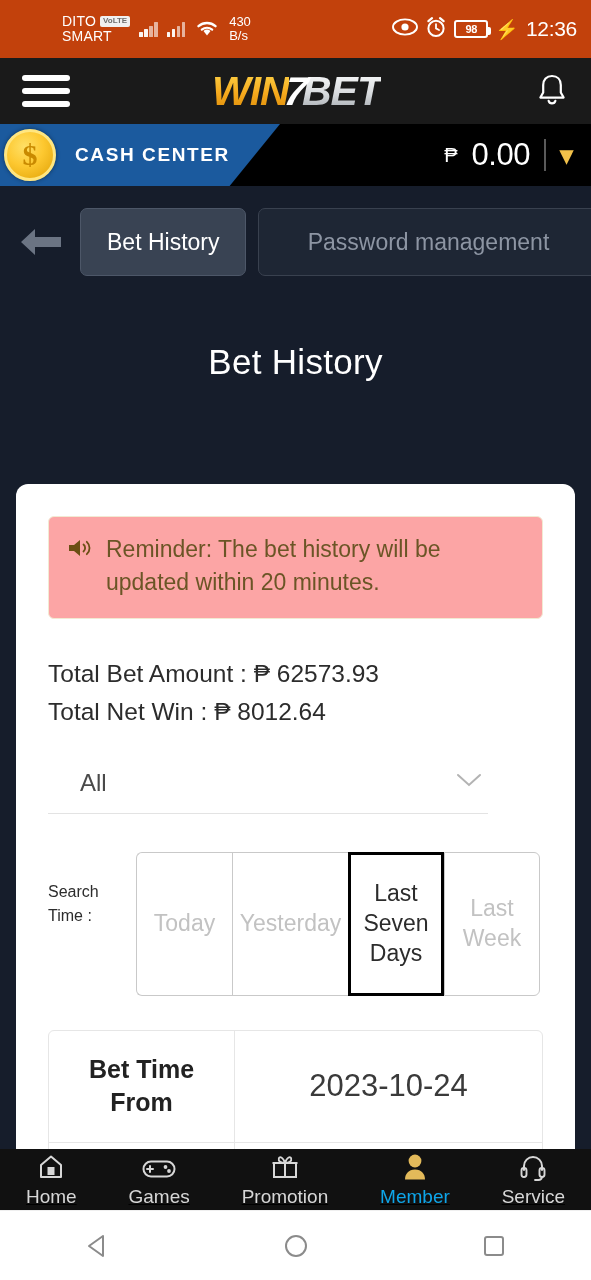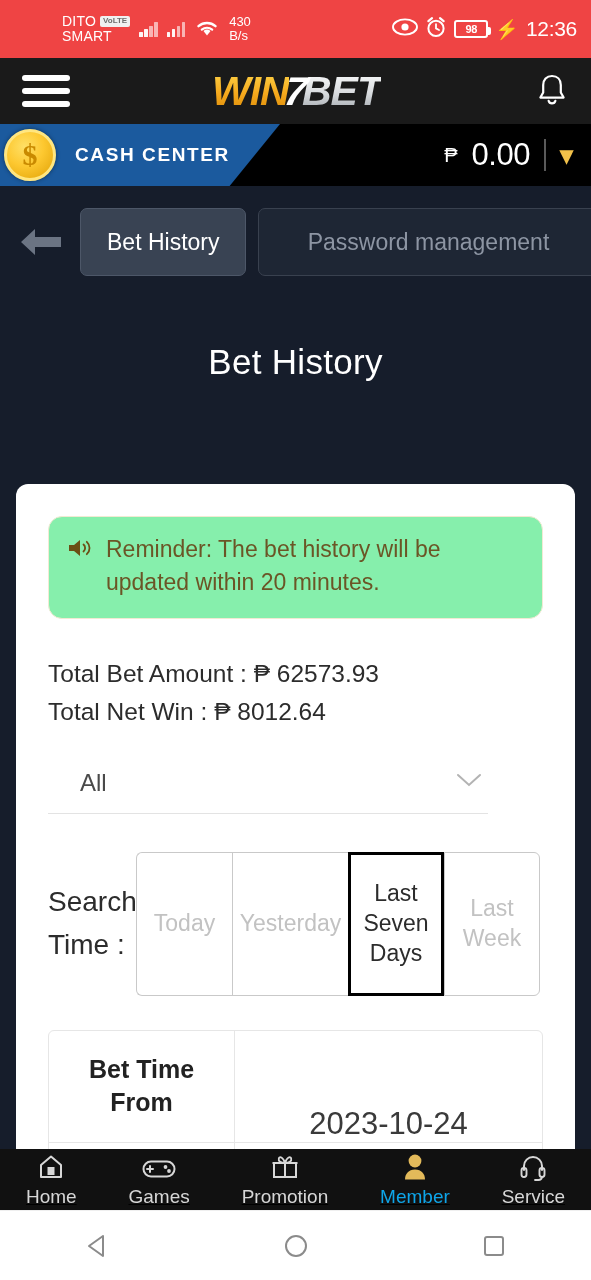--- a/index.html
+++ b/index.html
@@ -6,21 +6,21 @@
   html, body {
     width: 591px; height: 1280px;
     font-family: "Liberation Sans", sans-serif;
     background: #ffffff;
     overflow: hidden;
   }
   .phone { position: relative; width: 591px; height: 1280px; overflow: hidden; background:#161d2b; }
 
   
   .statusbar {
-    height: 58px; background: #ef4444; color: #ffffff;
+    height: 58px; background: #c2410c; color: #ffffff;
     display: flex; align-items: center; justify-content: space-between;
     padding: 0 14px; font-size: 15px; position: relative; z-index: 40;
   }
   .sb-left { display: flex; align-items: center; gap: 9px; padding-left: 48px;}
   .carriers { display: flex; flex-direction: column; line-height: 1.08; font-size: 14px; letter-spacing: .2px; }
   .carrier-row { display: flex; align-items: center; gap: 4px; }
   .volte {
     font-size: 8px; background:#f0f0f0; color:#6e6e6e; border-radius: 2px;
     padding: 0px 3px 1px; font-weight: bold; letter-spacing: 0; line-height: 1.25;
   }
@@ -98,51 +98,51 @@
 
   .page-title { text-align:center; color:#fff; font-size: 35px; margin-top: 66px; letter-spacing: .3px; }
 
   
   .card {
     position:absolute; left:16px; right:16px; top: 298px; bottom: -40px;
     background:#ffffff; border-radius: 12px 12px 0 0; padding: 32px 32px 0;
     overflow: hidden;
   }
   .reminder {
-    background:#86efac; border:1px solid #f2ead3; border-radius: 14px;
+    background:#fca5a5; border:1px solid #f2ead3; border-radius: 6px;
     padding: 16px 18px 18px; display:flex; gap: 12px; color:#6b5526; font-size: 23px; line-height: 1.45;
   }
   .reminder .spk { flex: none; color:#6b4f14; font-size: 22px; padding-top: 4px;}
   .reminder .spk svg { width: 27px; height: 22px; display:block; }
   .totals { margin-top: 36px; color:#2c2c2c; font-size: 24.5px; line-height: 1.55; }
 
   .select-row {
     margin-top: 30px; border-bottom: 1px solid #e3e3e3; padding: 8px 6px 16px 32px;
     display:flex; align-items:center; justify-content:space-between; width: 440px; cursor:pointer;
   }
   .select-row .val { color:#4a4a4a; font-size: 24px; }
   .select-row .caret { color:#a9a9a9; font-size: 18px; }
 
   .search-row { margin-top: 38px; display:flex; align-items:flex-start; gap: 0; }
-  .search-label { width: 88px; flex:none; color:#2c2c2c; font-size: 28px; line-height: 1.55; padding-top: 28px;}
+  .search-label { width: 88px; flex:none; color:#2c2c2c; font-size: 16px; line-height: 1.55; padding-top: 28px;}
   .seg { display:flex; border-radius: 6px; overflow: visible; }
   .seg-btn {
     border: 1px solid #c9c9c9; border-right: none; background:#fff; color:#c2c2c2;
     font-size: 23px; width: 96px; height: 144px; display:flex; align-items:center;
     justify-content:center; text-align:center; line-height:1.3; cursor:pointer; padding: 0 6px;
   }
   .seg-btn:first-child { border-radius: 6px 0 0 6px; }
   .seg-btn:last-child { border-right: 1px solid #c9c9c9; border-radius: 0 6px 6px 0; }
   .seg-btn.wide { width: 116px; }
   .seg-btn.selected {
     border: 3px solid #000000; color:#2c2c2c; z-index: 2; border-radius: 0;
   }
 
   .bettable { margin-top: 34px; border: 1px solid #e6e6e6; border-radius: 6px; }
-  .bt-row { display:flex; border-bottom: 1px solid #e6e6e6; align-items: flex-end; }
+  .bt-row { display:flex; border-bottom: 1px solid #e6e6e6; }
   .bt-row:last-child { border-bottom: none; }
   .bt-label {
     width: 186px; flex:none; border-right: 1px solid #e6e6e6; text-align:center;
     font-weight: bold; color:#222; font-size: 25px; line-height:1.35; padding: 22px 10px;
   }
   .bt-value { flex:1; display:flex; align-items:center; justify-content:center; color:#3a3a3a; font-size: 31px; }
   .bt-row.empty .bt-label, .bt-row.empty .bt-value { height: 60px; padding: 0; }
 
   
   .bottomnav {

